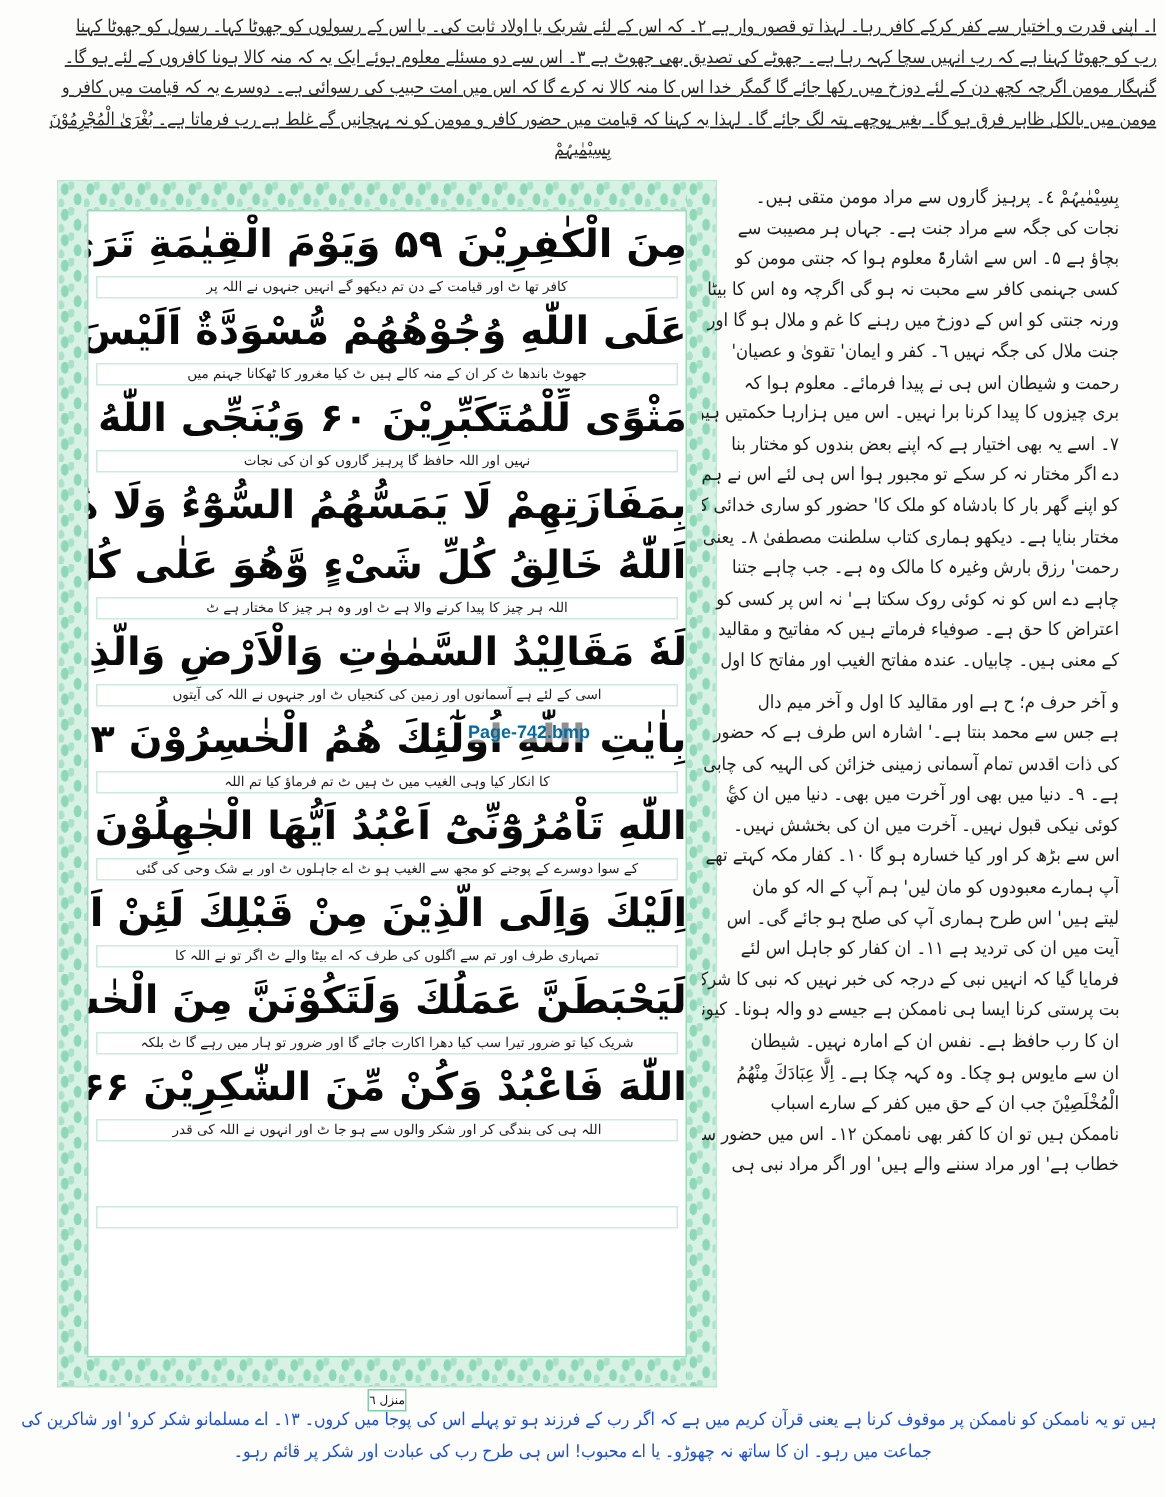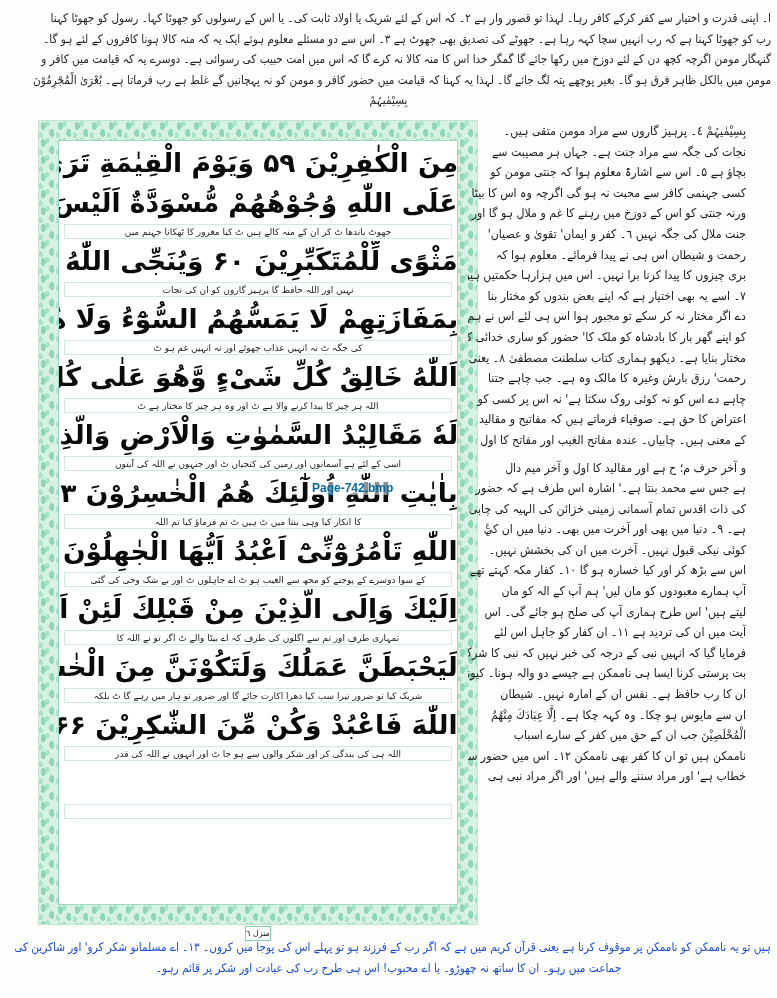--- a/index.html
+++ b/index.html
@@ -17,20 +17,21 @@
     background:#fdfdfb;
   }
 
   
   .top-commentary{
     position:absolute;
     left:6px;top:8px;width:765px;height:105px;
     direction:rtl;
     text-align:justify;
     color:#1a1a1a;
+    text-decoration:underline;
   }
   .cm-line{
     font-family:"DejaVu Sans","Liberation Sans",sans-serif;
     font-size:10.5px;
     line-height:20.5px;
     white-space:nowrap;
     overflow:hidden;
     color:#262626;
     letter-spacing:-0.2px;
     transform:scaleY(1.12);
@@ -215,38 +216,38 @@
 
     <div class="hdr-strip">
       
       
       
     </div>
 
     <div class="verse-stack">
 
       <div class="ayah-line">مِنَ الْكٰفِرِيْنَ ۵۹ وَيَوْمَ الْقِيٰمَةِ تَرَى الَّذِيْنَ كَذَبُوْا</div>
+      <div class="trans-line">کافر تھا ٹ اور قیامت کے دن تم دیکھو گے انہیں جنہوں  نے  اللہ  پر</div>
 
       <div class="ayah-line">عَلَى اللّٰهِ وُجُوْهُهُمْ مُّسْوَدَّةٌ اَلَيْسَ فِىْ جَهَنَّمَ</div>
       <div class="trans-line">جھوٹ باندھا ٹ کر ان کے منہ کالے ہیں ٹ کیا مغرور کا ٹھکانا جہنم  میں</div>
 
       <div class="ayah-line">مَثْوًى لِّلْمُتَكَبِّرِيْنَ ۶۰ وَيُنَجِّى اللّٰهُ الَّذِيْنَ اتَّقَوْا</div>
       <div class="trans-line">نہیں  اور اللہ حافظ  گا  پرہیز گاروں  کو  ان  کی   نجات</div>
 
       <div class="ayah-line">بِمَفَازَتِهِمْ لَا يَمَسُّهُمُ السُّوْٓءُ وَلَا هُمْ يَحْزَنُوْنَ ۶۱</div>
-      <div class="trans-line">کی جگہ ٹ نہ انہیں   عذاب   چھوئے اور نہ انہیں   غم   ہو  ٹ</div>
 
       <div class="ayah-line">اَللّٰهُ خَالِقُ كُلِّ شَىْءٍ وَّهُوَ عَلٰى كُلِّ شَىْءٍ وَّكِيْلٌ ۶۲</div>
       <div class="trans-line">اللہ ہر چیز کا پیدا کرنے والا ہے ٹ اور وہ ہر چیز کا مختار  ہے  ٹ</div>
 
       <div class="ayah-line">لَهٗ مَقَالِيْدُ السَّمٰوٰتِ وَالْاَرْضِ وَالَّذِيْنَ كَفَرُوْا</div>
       <div class="trans-line">اسی کے لئے ہے آسمانوں اور زمین کی کنجیاں ٹ اور جنہوں نے اللہ کی آیتوں</div>
 
       <div class="ayah-line">بِاٰيٰتِ اللّٰهِ اُولٰٓئِكَ هُمُ الْخٰسِرُوْنَ ۶۳ قُلْ اَفَغَيْرَ</div>
-      <div class="trans-line">کا  انکار کیا  وہی بنتا   میں   ٹ  ہیں  ٹ  تم فرماؤ کیا تم اللہ</div>
+      <div class="trans-line">کا  انکار کیا  وہی الغیب   میں   ٹ  ہیں  ٹ  تم فرماؤ کیا تم اللہ</div>
 
       <div class="ayah-line">اللّٰهِ تَاْمُرُوْٓنِّىْٓ اَعْبُدُ اَيُّهَا الْجٰهِلُوْنَ ۶۴ وَلَقَدْ اُوْحِىَ</div>
       <div class="trans-line">کے سوا دوسرے کے پوجنے کو مجھ سے الغیب ہو ٹ اے جاہلوں ٹ اور بے شک وحی کی گئی</div>
 
       <div class="ayah-line">اِلَيْكَ وَاِلَى الَّذِيْنَ مِنْ قَبْلِكَ لَئِنْ اَشْرَكْتَ</div>
       <div class="trans-line">تمہاری طرف اور تم سے اگلوں کی طرف کہ اے بیٹا والے ٹ اگر تو نے اللہ کا</div>
 
       <div class="ayah-line">لَيَحْبَطَنَّ عَمَلُكَ وَلَتَكُوْنَنَّ مِنَ الْخٰسِرِيْنَ ۶۵ بَلِ</div>
       <div class="trans-line">شریک کیا تو ضرور تیرا سب کیا دھرا اکارت جائے گا اور ضرور تو ہار میں رہے گا ٹ بلکہ</div>
 

